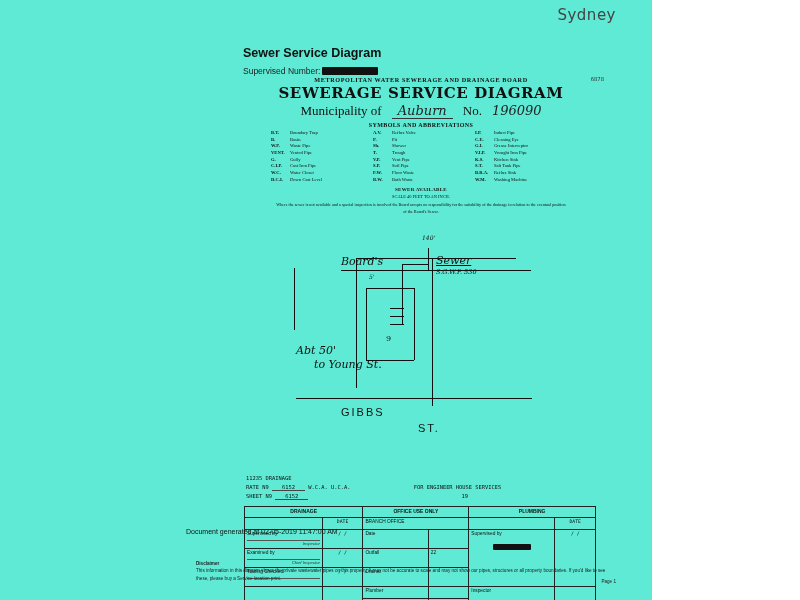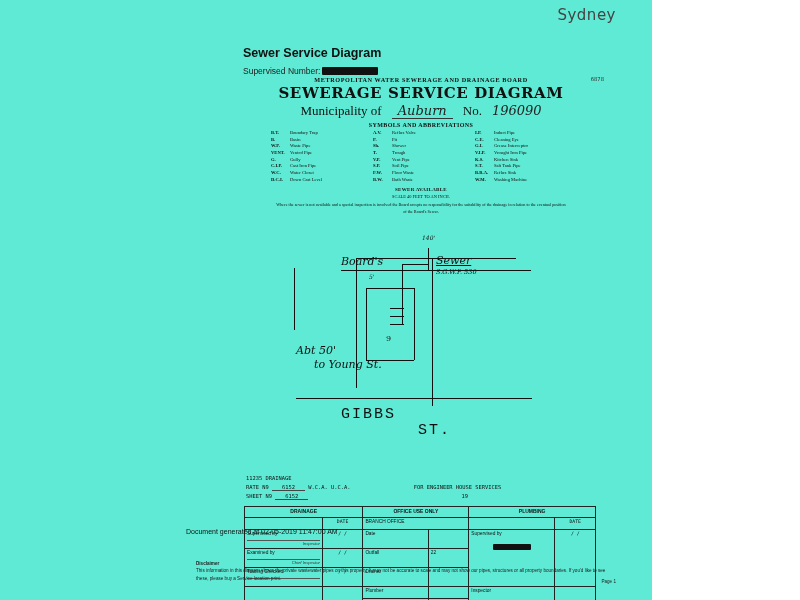--- a/index.html
+++ b/index.html
@@ -173,22 +173,22 @@
   .note {
     position: absolute;
     font-family: "DejaVu Serif", serif;
     font-style: italic;
     font-size: 11px;
     color: #111;
     white-space: nowrap;
   }
   .street {
     position: absolute;
-    font-family: Liberation Mono, monospace;
-    font-size: 15px;
+    font-family: Liberation Sans, sans-serif;
+    font-size: 11px;
     letter-spacing: 2px;
     color: #111;
   }
   .house-num {
     position: absolute;
     font-family: "DejaVu Serif", serif;
     font-size: 8px;
   }
   
   .rate-block {

